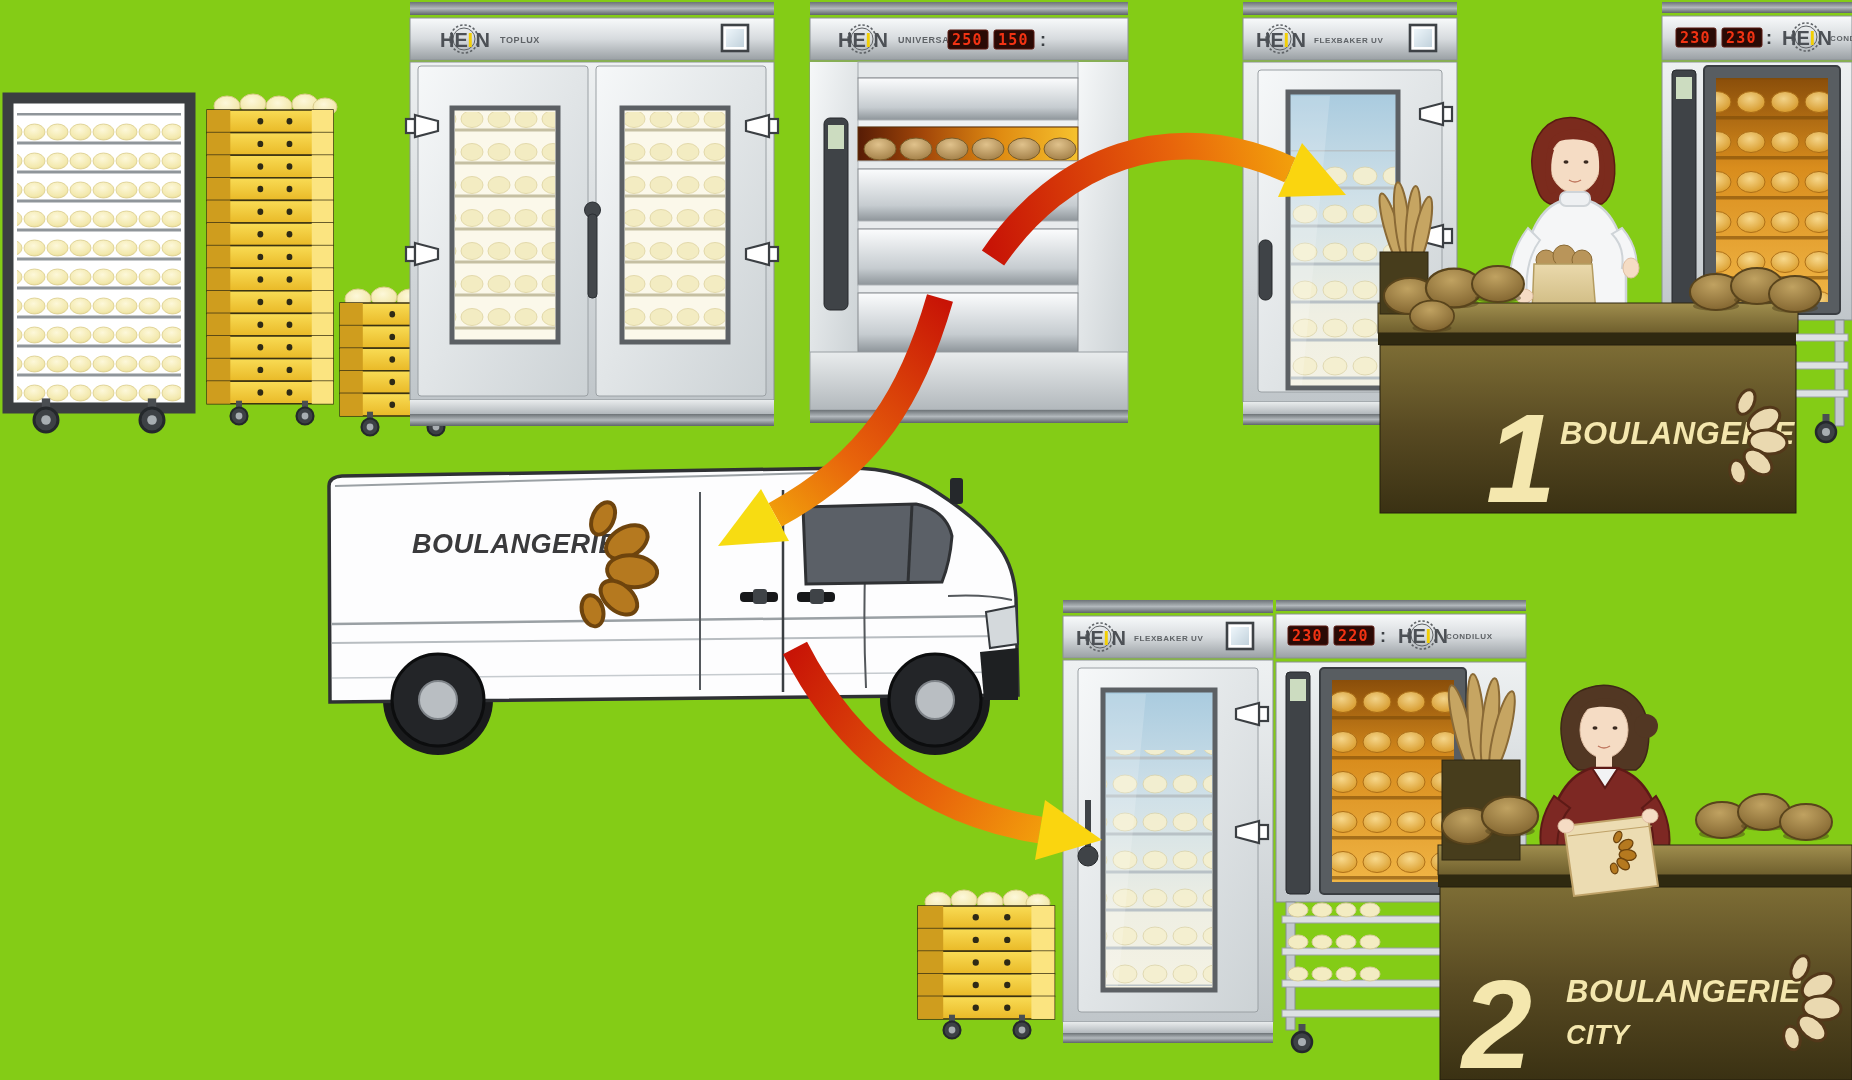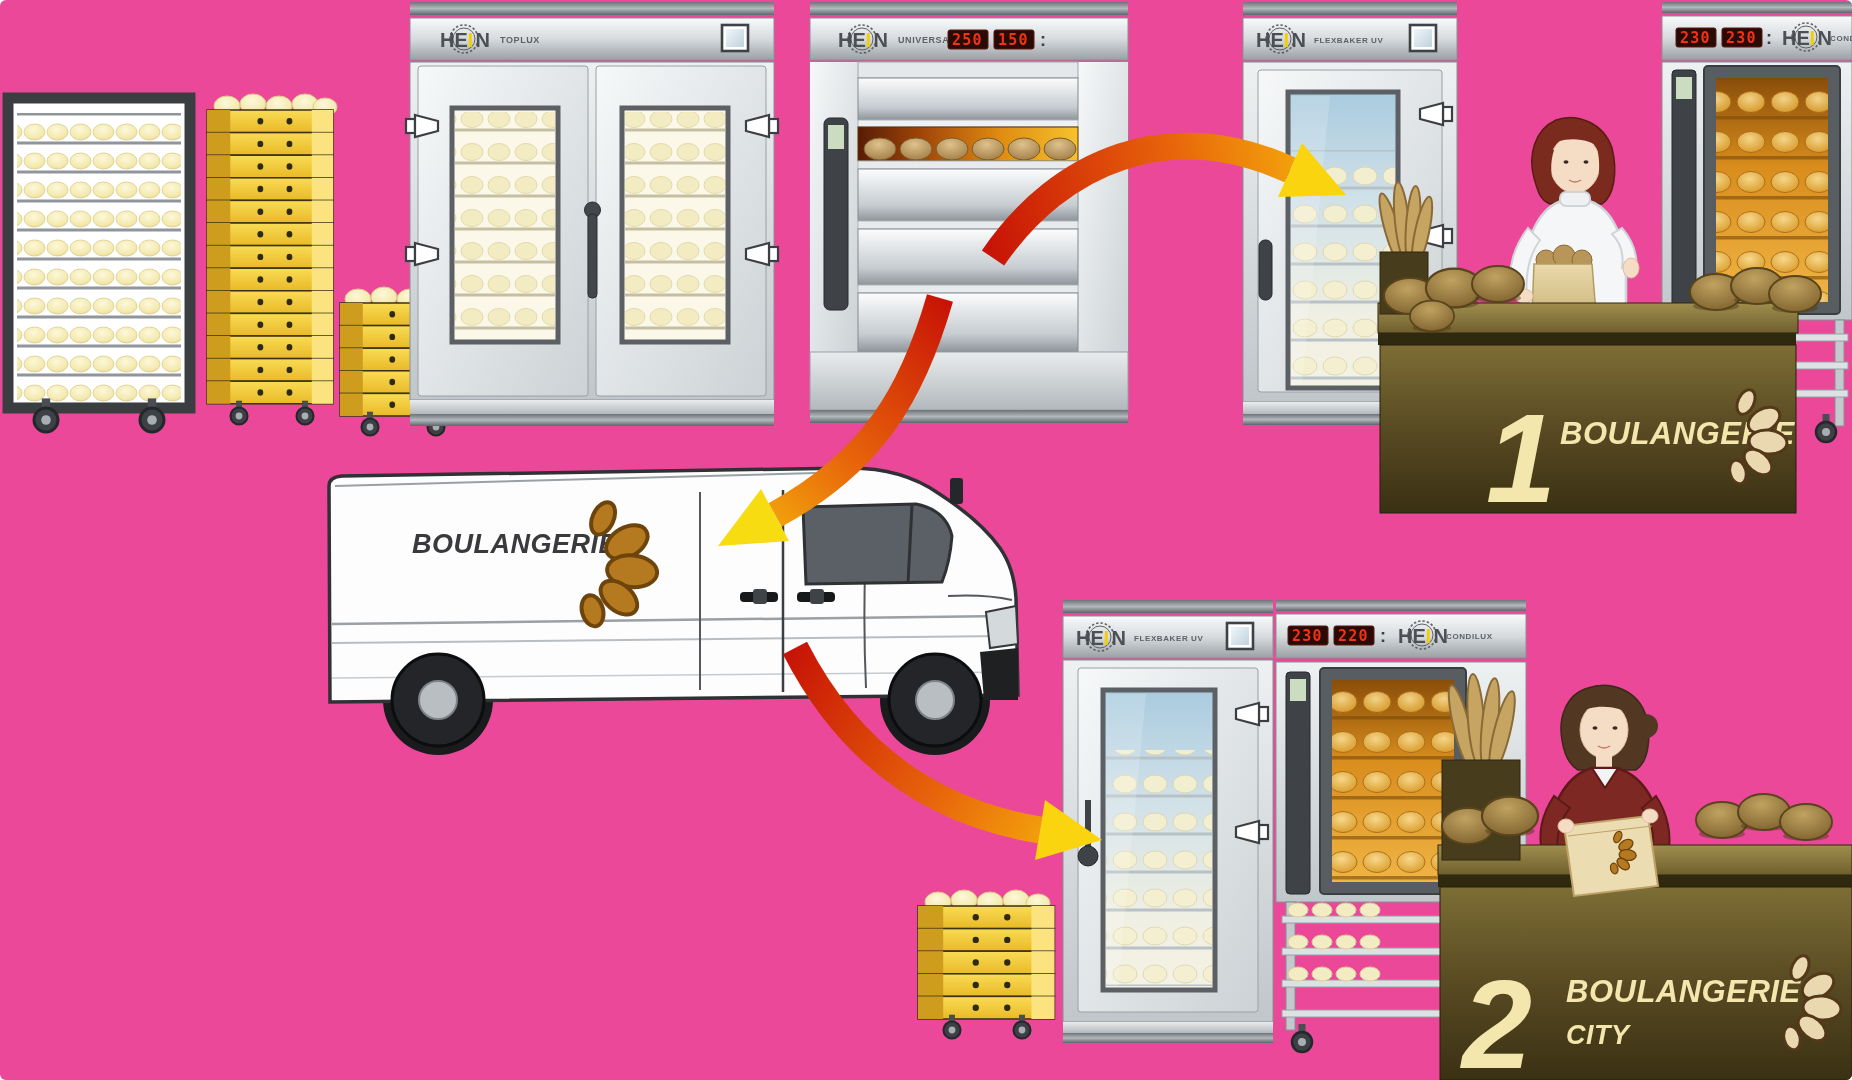--- a/index.html
+++ b/index.html
@@ -1,17 +1,17 @@
 <!DOCTYPE html>
 <html><head>
 <meta charset="utf-8">
 <style>
   html,body{margin:0;padding:0;background:#fff;}
-  #canvas{position:relative;width:1852px;height:1080px;background:#ec4899;overflow:hidden;
-          font-family:"Liberation Sans",sans-serif;border-radius:6px;}
+  #canvas{position:relative;width:1852px;height:1080px;background:#84cc16;overflow:hidden;
+          font-family:"Liberation Sans",sans-serif;}
   text.logo  {font:700 20px "Liberation Sans",sans-serif; fill:#4c5055;}
   text.logoY {font:700 20px "Liberation Sans",sans-serif; fill:#f2cf04;}
   text.model {font:700 9px  "Liberation Sans",sans-serif; fill:#5e6266; letter-spacing:.6px;}
   text.led   {font:700 15px "DejaVu Sans Mono",monospace; fill:#f23313; letter-spacing:1.2px;}
   text.colon {font:700 18px "Liberation Sans",sans-serif; fill:#3c4044;}
   text.vanlbl{font:italic 700 27px "Liberation Sans",sans-serif; fill:#3a3a3c; letter-spacing:.5px;}
   text.num   {font:italic 700 126px "Liberation Sans",sans-serif; fill:#f4e7ae;}
   text.sname {font:italic 700 31px "Liberation Sans",sans-serif; fill:#f4e7ae; letter-spacing:.5px;}
   text.ssub  {font:italic 700 27px "Liberation Sans",sans-serif; fill:#f4e7ae; letter-spacing:.5px;}
   .cro-cream{fill:#ead9b0;stroke:#53381a;stroke-width:3;}

